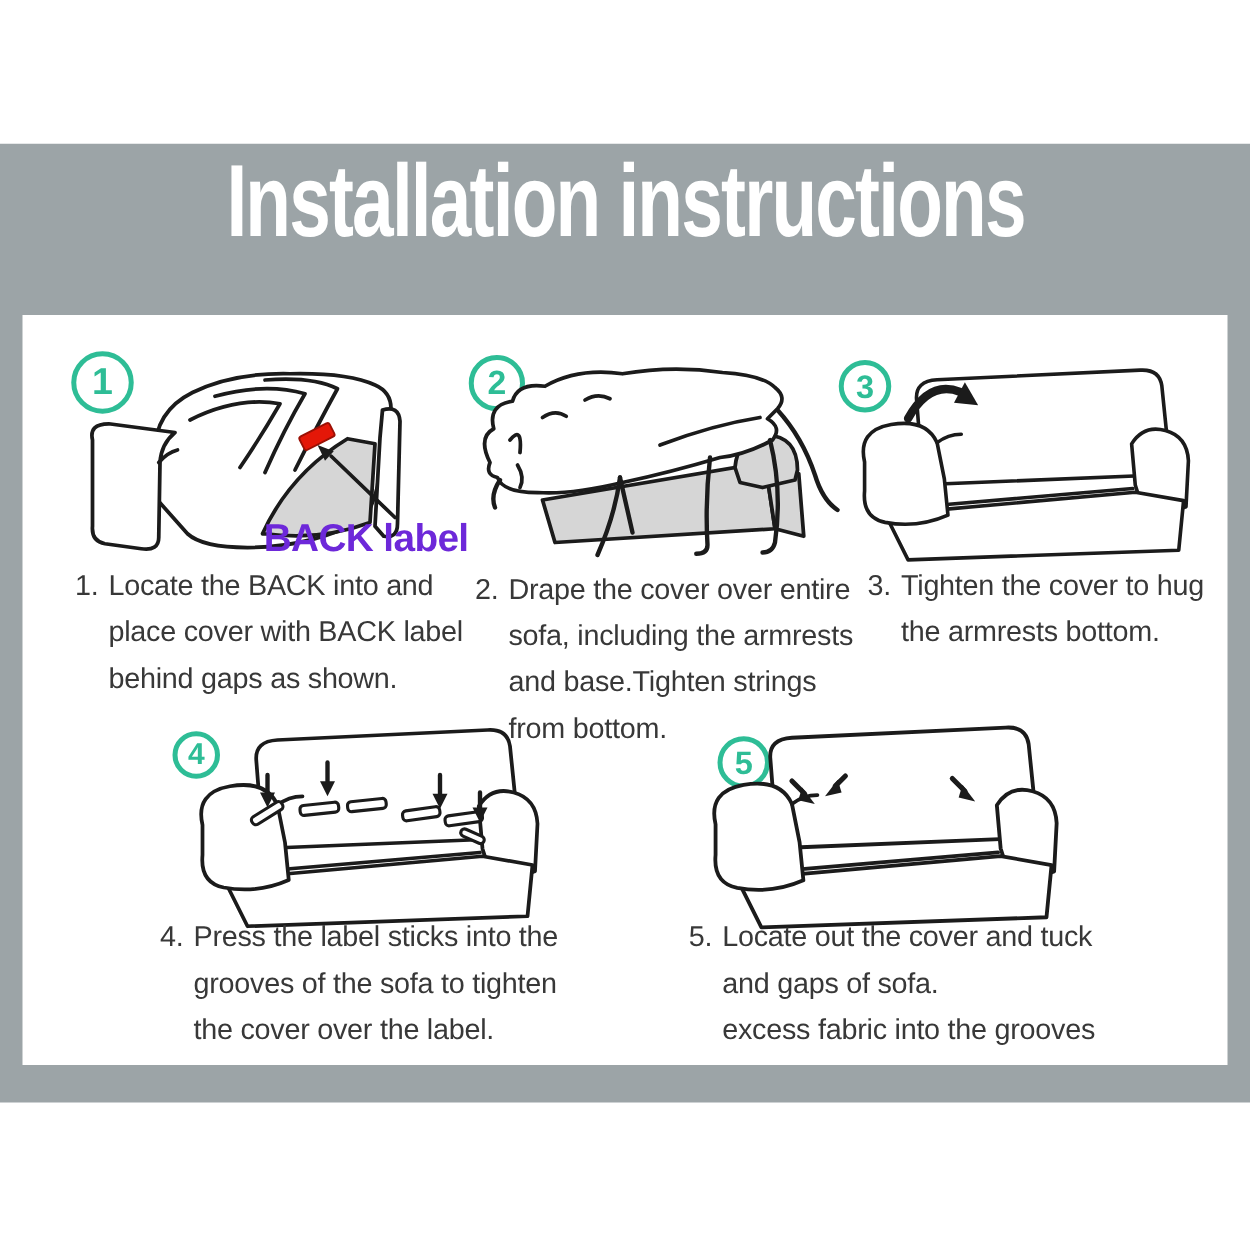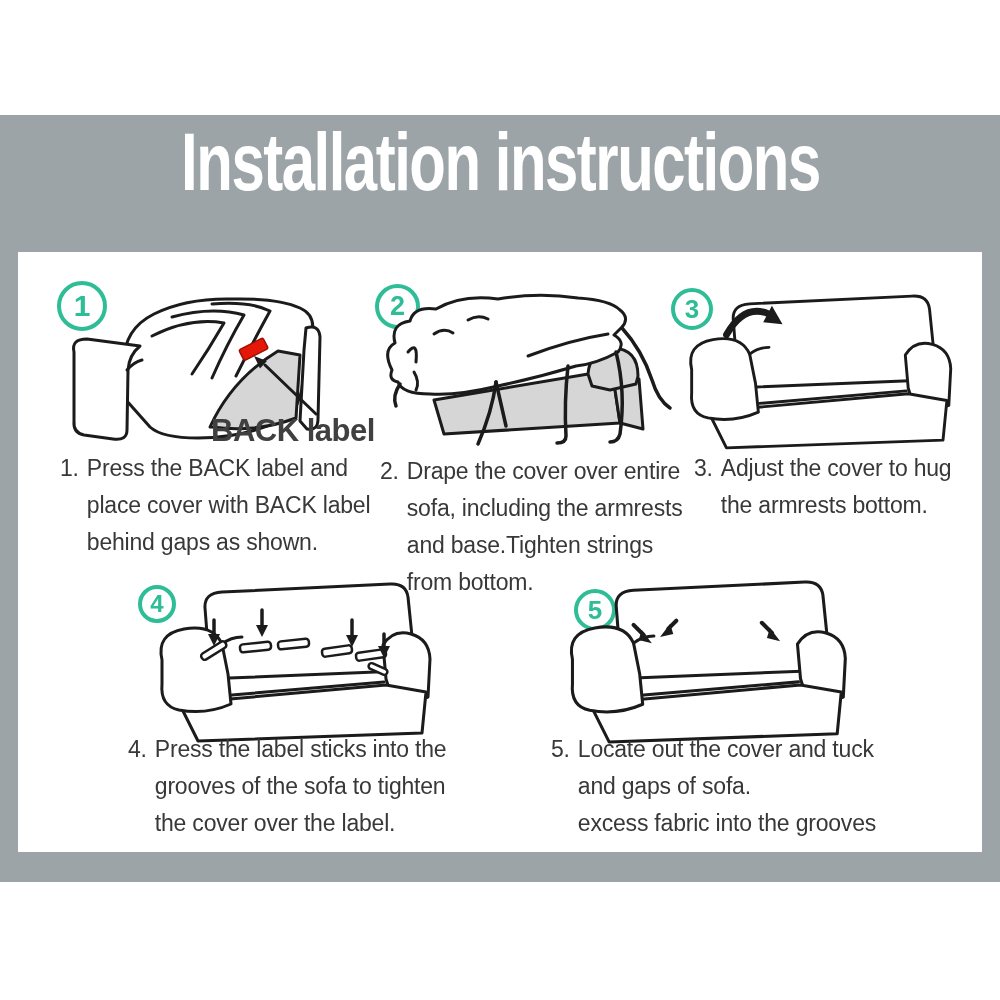--- a/index.html
+++ b/index.html
@@ -24,21 +24,21 @@
     justify-content:center; font-weight:bold;
   }
   .cap {
     position:absolute; display:flex; color:#383838;
     font-size:23px; line-height:37px; letter-spacing:-0.2px;
   }
   .cap .num { flex:none; margin-right:8px; }
   .illus { position:absolute; }
   .back-label {
     position:absolute; left:211px; top:413px; font-size:31px; font-weight:600;
-    color:#404040; letter-spacing:-0.5px; white-space:nowrap;
+    color:#6d28d9; letter-spacing:-0.5px; white-space:nowrap;
   }
   svg .ln { fill:none; stroke:#1b1b1b; stroke-width:3; stroke-linecap:round; stroke-linejoin:round; }
   svg .wh { fill:#ffffff; stroke:#1b1b1b; stroke-width:3; stroke-linecap:round; stroke-linejoin:round; }
   svg .gy { fill:#d6d6d6; stroke:#1b1b1b; stroke-width:3; stroke-linecap:round; stroke-linejoin:round; }
   svg .bk { fill:#1b1b1b; stroke:none; }
 </style>
 </head>
 <body>
 
 <div class="page">
@@ -70,21 +70,21 @@
       <line class="ln" x1="254" y1="120" x2="203" y2="71"></line>
       <polygon class="bk" points="192,62 198,74.5 205,67"></polygon>
     </g>
   </svg>
 
   <div class="back-label">BACK label</div>
 
   <div class="cap" style="left:60px;top:450px;">
     <span class="num">1.</span>
     <div class="lines">
-      <div>Press the BACK label and</div>
+      <div>Locate the BACK into and</div>
       <div>place cover with BACK label</div>
       <div>behind gaps as shown.</div>
     </div>
   </div>
 
   <div class="badge" style="left:375px;top:284px;width:45px;height:45px;font-size:27px;">
     <span>2</span>
   </div>
 
   <svg class="illus" style="left:380px;top:292px;" width="300" height="170" viewBox="0 0 300 170">
@@ -130,21 +130,21 @@
     <path class="ln" d="M70,64 Q79,57 90,57"></path>
     <g>
       <path class="ln" style="stroke-width:7" d="M46,44 Q64,12 89,22"></path>
       <polygon class="bk" points="104,33 84,31 93,14"></polygon>
     </g>
   </svg>
 
   <div class="cap" style="left:694px;top:450px;">
     <span class="num">3.</span>
     <div class="lines">
-      <div>Adjust the cover to hug</div>
+      <div>Tighten the cover to hug</div>
       <div>the armrests bottom.</div>
     </div>
   </div>
 
   <div class="badge" style="left:138px;top:585px;width:38px;height:38px;font-size:24px;">
     <span>4</span>
   </div>
 
   <svg class="illus" style="left:152px;top:580px;" width="300" height="165" viewBox="0 0 300 165">
     <path class="wh" d="M58,92 L53,28 Q52,13 70,12 L238,4 Q254,3 256,17 L262,76 Q263,89 248,91 L77,98 Q59,99 58,92 Z"></path>

